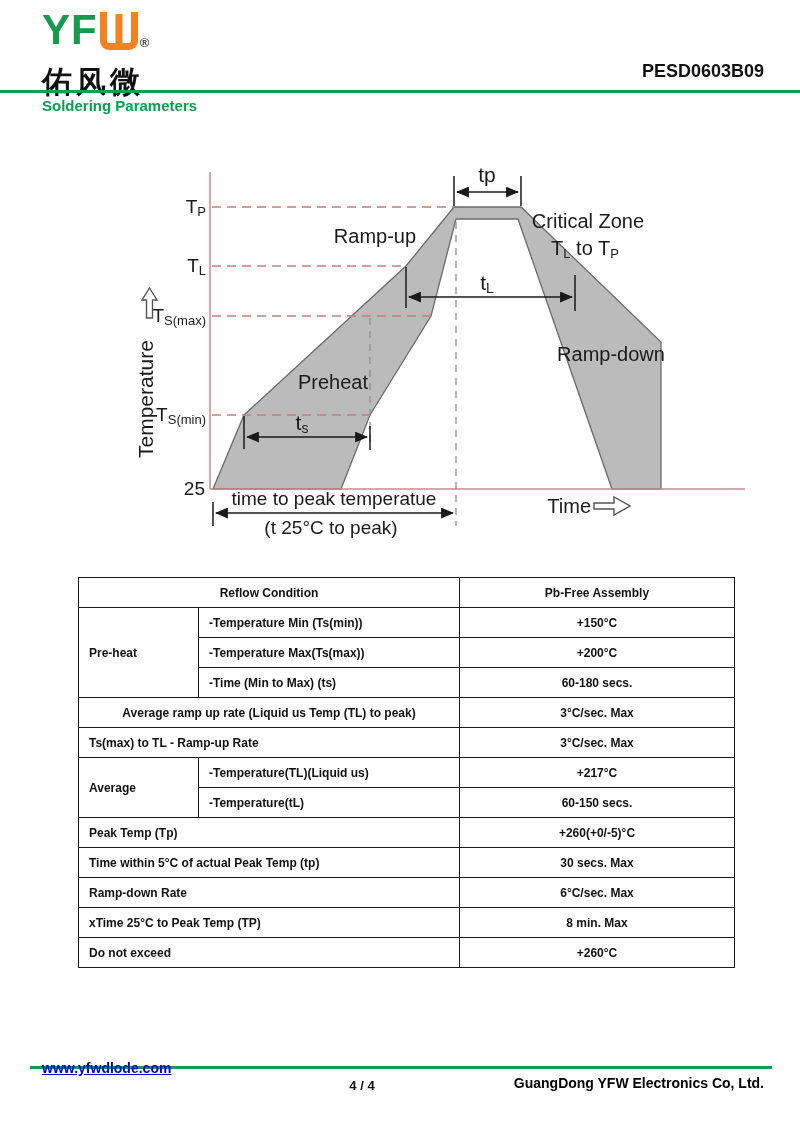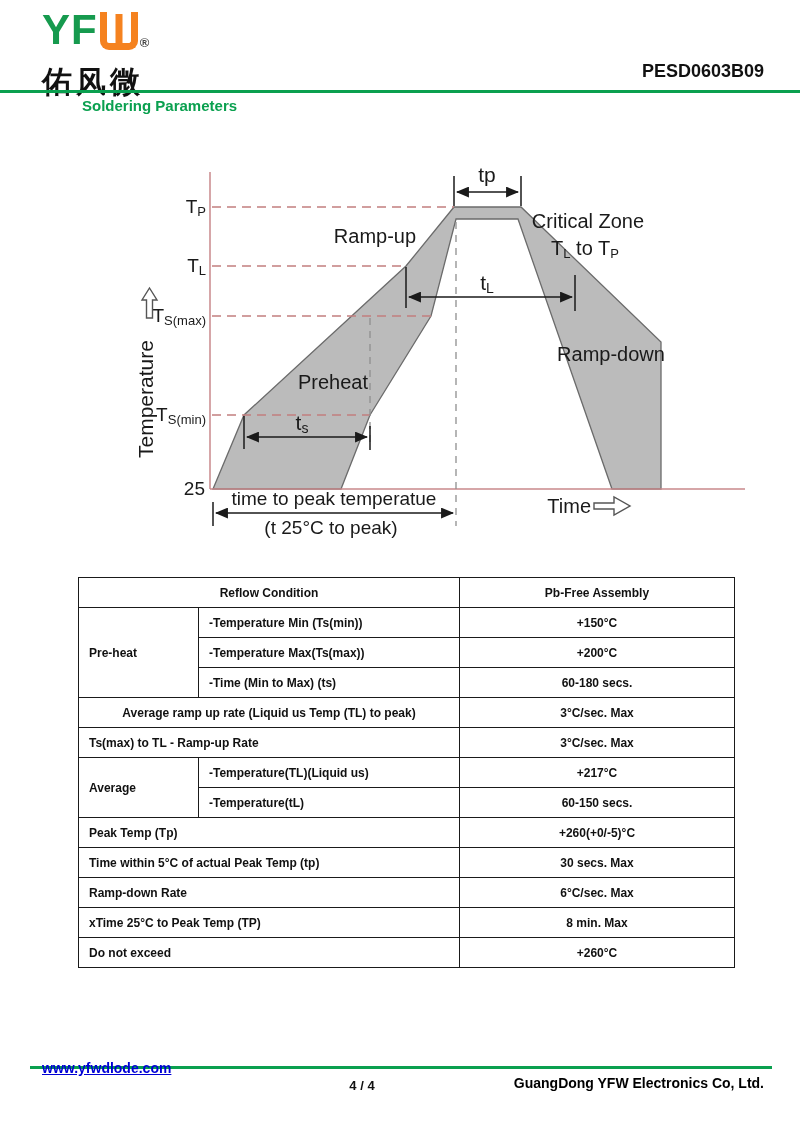--- a/index.html
+++ b/index.html
@@ -14,21 +14,21 @@
   .yf{font-size:42px;line-height:40px;font-weight:bold;color:#169A4E;letter-spacing:1px;}
   .w-glyph{position:relative;display:inline-block;width:24px;height:31px;margin-top:4px;margin-left:2px;
     border-left:7px solid #F5821F;border-right:7px solid #F5821F;border-bottom:7px solid #F5821F;
     border-radius:0 0 9px 9px;}
   .w-glyph .stem{position:absolute;left:50%;transform:translateX(-50%);top:2px;width:7px;height:100%;background:#F5821F;}
   .reg{font-size:13px;font-weight:bold;color:#444;margin-left:2px;line-height:14px;}
   .chinese{font-size:30px;font-weight:bold;color:#111;letter-spacing:4px;margin-top:12px;font-family:"DejaVu Sans","Liberation Sans",sans-serif;}
   .product{position:absolute;right:36px;top:61px;font-size:18px;font-weight:bold;color:#111;}
   .rule{position:absolute;background:#0AA04F;height:3px;}
   .top-rule{left:0;top:90px;width:800px;}
-  .section-title{position:absolute;left:42px;top:97px;font-size:15px;font-weight:bold;color:#0AA04F;margin-left:40px;}
+  .section-title{position:absolute;left:42px;top:97px;font-size:15px;font-weight:bold;color:#0AA04F;}
   
   .chart-svg{position:absolute;left:0;top:150px;}
   .chart-svg text{font-family:"Liberation Sans","DejaVu Sans",sans-serif;fill:#1a1a1a;}
   
   .spec-table{
     position:absolute;left:78px;top:577px;width:656px;
     border-collapse:collapse;table-layout:fixed;
     font-size:12px;font-weight:bold;color:#111;
   }
   .spec-table td{

